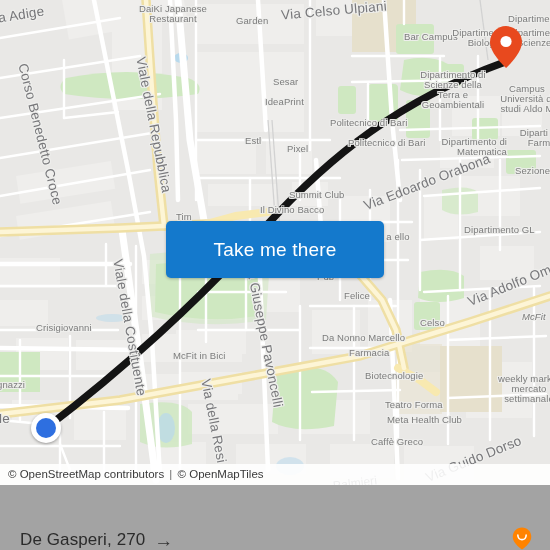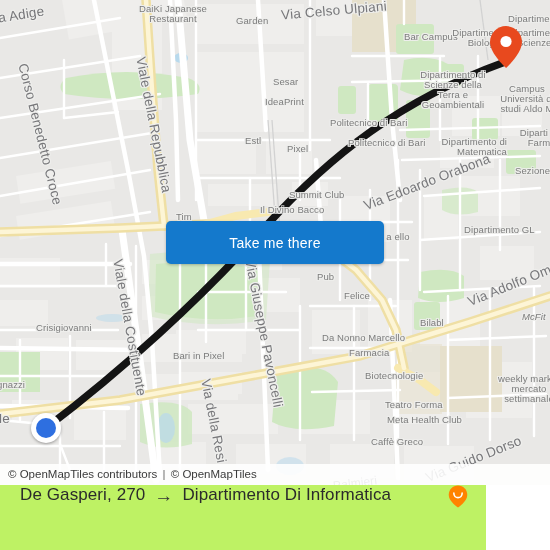--- a/index.html
+++ b/index.html
@@ -61,26 +61,26 @@
   #dest-marker {
     position: absolute;
     left: 489px; top: 25px;
     width: 34px; height: 44px;
   }
 
   
   #take-me-there {
     position: absolute;
     left: 166px; top: 221px;
-    width: 218px; height: 43px;
+    width: 218px; height: 57px;
     background: #1479cc;
     border: none;
     border-radius: 5px;
     color: #ffffff;
-    font-size: 14px;
+    font-size: 19px;
     font-family: "Liberation Sans", sans-serif;
     letter-spacing: .2px;
     cursor: pointer;
     box-shadow: 0 1px 3px rgba(0,0,0,.25);
   }
 
   
   #attribution {
     position: absolute;
     left: 0; bottom: 0;
@@ -90,24 +90,24 @@
     font-size: 11.5px;
     padding: 4px 8px 5px 8px;
     font-family: "Liberation Sans", sans-serif;
   }
   #attribution .sep { color: #6d6d6d; padding: 0 2px; }
 
   
   #bottombar {
     position: absolute;
     left: 0; top: 485px;
-    width: 486px; height: 65px;
-    background: #bef264;
+    width: 550px; height: 65px;
+    background: #a3a3a3;
     display: flex;
-    align-items: flex-start;
+    align-items: flex-end;
     padding: 0 18px 0 20px;
   }
   #trip-summary {
     display: flex; align-items: center; gap: 9px;
     font-size: 17px; color: #2b2b2b;
     letter-spacing: .1px;
   }
   #trip-summary .arrow { font-size: 19px; color: #333; line-height: 1; }
   #moovit-logo { margin-left: auto; display: flex; align-items: center; }
   #moovit-logo .wordmark {
@@ -373,60 +373,59 @@
     <div class="lbl poi" style="left:515px; top:166px;">Sezione</div>
     <div class="lbl poi" style="left:289px; top:190px;">Summit Club</div>
     <div class="lbl poi" style="left:260px; top:205px;">Il Divino Bacco</div>
     <div class="lbl poi" style="left:176px; top:212px;">Tim</div>
     <div class="lbl poi" style="left:464px; top:225px;">Dipartimento GL</div>
     <div class="lbl poi" style="left:317px; top:272px;">Pub</div>
     <div class="lbl poi" style="left:344px; top:291px;">Felice</div>
     <div class="lbl poi two" style="left:383px; top:232px; width:30px; white-space:normal;">
       <span>a ello</span>
     </div>
-    <div class="lbl poi" style="left:420px; top:318px;">Bilabl</div>
+    <div class="lbl poi" style="left:420px; top:318px;">Celso</div>
     <div class="lbl poi" style="left:522px; top:312px;font-style:italic;">McFit</div>
     <div class="lbl poi" style="left:322px; top:333px;">Da Nonno Marcello</div>
     <div class="lbl poi" style="left:349px; top:348px;">Farmacia</div>
     <div class="lbl poi" style="left:365px; top:371px;">Biotecnologie</div>
     <div class="lbl poi" style="left:385px; top:400px;">Teatro Forma</div>
     <div class="lbl poi" style="left:387px; top:415px;">Meta Health Club</div>
     <div class="lbl poi" style="left:371px; top:437px;">Caffè Greco</div>
     <div class="lbl poi two" style="left:494px; top:374px; width:70px; white-space:normal;">
       <span>weekly market mercato settimanale</span>
     </div>
     <div class="lbl poi" style="left:36px; top:323px;">Crisigiovanni</div>
     <div class="lbl poi" style="left:-3px; top:380px;">gnazzi</div>
-    <div class="lbl poi" style="left:173px; top:351px;">Bari in Pixel</div>
+    <div class="lbl poi" style="left:173px; top:351px;">McFit in Bici</div>
 
     <div id="origin-marker">
       <div class="dot"></div>
     </div>
 
     <div id="dest-marker">
       <svg viewBox="0 0 34 44" width="34" height="44">
         <path d="M17 1 C8.2 1 1 8.2 1 17 c0 11.5 16 26 16 26 s16 -14.5 16 -26 C33 8.2 25.8 1 17 1 z" fill="#e8491e"></path>
         <circle cx="17" cy="16.5" r="5.6" fill="#ffffff"></circle>
       </svg>
     </div>
 
     <button id="take-me-there">Take me there</button>
 
     <div id="attribution">
-      <span>© OpenMapTiles contributors</span>
+      <span>© OpenStreetMap contributors</span>
       <span class="sep">|</span>
       <span>© OpenMapTiles</span>
     </div>
   </div>
 
   <div id="bottombar">
     <div id="trip-summary">
       <span>De Gasperi, 270</span>
       <span class="arrow">→</span>
-      <span>Dipartimento Di Informatica</span>
     </div>
     <div id="moovit-logo">
       <svg viewBox="0 0 26 30" width="20" height="23">
         <path d="M13 0.8 C6.3 0.8 0.9 6.2 0.9 12.9 c0 8.4 12.1 16.3 12.1 16.3 s12.1 -7.9 12.1 -16.3 C25.1 6.2 19.7 0.8 13 0.8 z" fill="#ff8300"></path>
         <path d="M7.6 10.6 c0 3.4 2.4 5.8 5.4 5.8 s5.4 -2.4 5.4 -5.8" fill="none" stroke="#ffffff" stroke-width="2.1" stroke-linecap="round"></path>
       </svg>
     </div>
   </div>
 
 </div>

